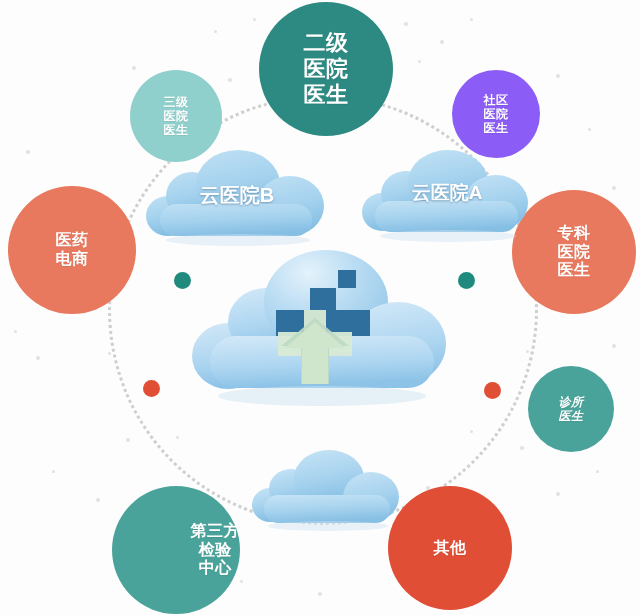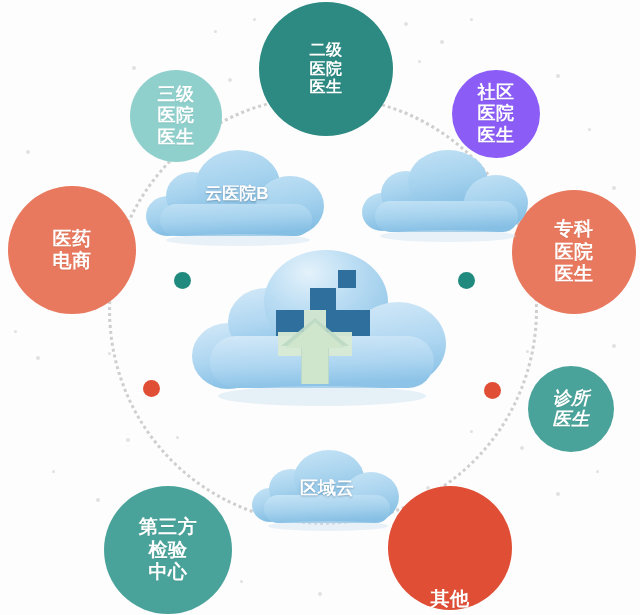--- a/index.html
+++ b/index.html
@@ -48,23 +48,23 @@
     letter-spacing: .5px;
     box-sizing: border-box;
   }
   .node .lbl {
     display: block;
     white-space: pre-line;
     text-shadow: 0 1px 1px rgba(0,0,0,.07);
   }
 
   
-  .sz-lg { font-size: 16px; }
-  .sz-md { font-size: 19px; }
-  .sz-sm { font-size: 18px; }
+  .sz-lg { font-size: 22px; }
+  .sz-md { font-size: 16px; }
+  .sz-sm { font-size: 12px; }
   .sz-xs { font-size: 13px; }
 
   
   .dot {
     position: absolute;
     border-radius: 50%;
   }
 
   
   .cloud {
@@ -162,27 +162,27 @@
 医院
 医生</span>
   </div>
 
 
   <div class="node sz-sm" style="left:528px;top:366px;width:86px;height:86px;background:#4aa39a;font-style:italic;">
     <span class="lbl">诊所
 医生</span>
   </div>
 
-  <div class="node sz-md" style="left:104px;top:486px;width:128px;height:128px;background:#4aa39a;">
+  <div class="node sz-md" style="left:112px;top:486px;width:128px;height:128px;background:#4aa39a;justify-content:flex-end;">
     <span class="lbl">第三方
 检验
 中心</span>
   </div>
 
-  <div class="node sz-md" style="left:388px;top:486px;width:124px;height:124px;background:#e04e35;align-items:flex-end;">
+  <div class="node sz-md" style="left:388px;top:486px;width:124px;height:124px;background:#e04e35;">
     <span class="lbl">其他</span>
   </div>
 
   <div class="cloud" style="left:146px;top:148px;width:182px;height:90px;">
     <svg width="182" height="90" viewBox="0 0 182 90">
       <defs>
         <linearGradient id="gB" x1="0" y1="0" x2="0.25" y2="1">
           <stop offset="0%" stop-color="#bfe0f4"></stop>
           <stop offset="55%" stop-color="#a5d2ee"></stop>
           <stop offset="100%" stop-color="#86bfe4"></stop>
@@ -190,41 +190,42 @@
       </defs>
       <g>
         <ellipse cx="22" cy="68" rx="22" ry="20" fill="url(#gB)"></ellipse>
         <ellipse cx="46" cy="48" rx="26" ry="24" fill="url(#gB)"></ellipse>
         <ellipse cx="92" cy="36" rx="42" ry="34" fill="url(#gB)"></ellipse>
         <ellipse cx="144" cy="58" rx="34" ry="30" fill="url(#gB)"></ellipse>
         <rect x="14" y="56" width="152" height="32" rx="16" fill="url(#gB)"></rect>
         <ellipse cx="92" cy="92" rx="72" ry="6" fill="#cfe3f2" opacity=".45"></ellipse>
       </g>
     </svg>
-    <div class="ctext" style="top:34px;font-size:17px;">云医院B</div>
+    <div class="ctext" style="top:34px;font-size:20px;">云医院B</div>
   </div>
 
   <div class="cloud" style="left:362px;top:148px;width:170px;height:86px;">
     <svg width="170" height="86" viewBox="0 0 170 86">
       <defs>
         <linearGradient id="gA" x1="0" y1="0" x2="0.25" y2="1">
           <stop offset="0%" stop-color="#c2e2f5"></stop>
           <stop offset="55%" stop-color="#a5d2ee"></stop>
           <stop offset="100%" stop-color="#86bfe4"></stop>
         </linearGradient>
       </defs>
       <g>
         <ellipse cx="20" cy="64" rx="20" ry="19" fill="url(#gA)"></ellipse>
         <ellipse cx="44" cy="46" rx="25" ry="23" fill="url(#gA)"></ellipse>
         <ellipse cx="86" cy="34" rx="40" ry="32" fill="url(#gA)"></ellipse>
         <ellipse cx="134" cy="55" rx="32" ry="28" fill="url(#gA)"></ellipse>
         <rect x="13" y="53" width="143" height="31" rx="15" fill="url(#gA)"></rect>
         <ellipse cx="86" cy="88" rx="68" ry="6" fill="#cfe3f2" opacity=".45"></ellipse>
       </g>
     </svg>
+    <div class="ctext" style="top:32px;font-size:19px;">云医院A</div>
   </div>
 
   <div class="cloud" style="left:192px;top:244px;width:256px;height:172px;">
     <svg width="256" height="172" viewBox="0 0 256 172">
       <defs>
         <radialGradient id="gC" cx="0.36" cy="0.22" r="0.92">
           <stop offset="0%" stop-color="#e4f2fb"></stop>
           <stop offset="40%" stop-color="#bbddf3"></stop>
           <stop offset="100%" stop-color="#8ac2e6"></stop>
         </radialGradient>
@@ -264,16 +265,15 @@
       </defs>
       <g>
         <ellipse cx="18" cy="57" rx="18" ry="17" fill="url(#gR)"></ellipse>
         <ellipse cx="39" cy="41" rx="22" ry="20" fill="url(#gR)"></ellipse>
         <ellipse cx="77" cy="30" rx="35" ry="28" fill="url(#gR)"></ellipse>
         <ellipse cx="119" cy="49" rx="28" ry="25" fill="url(#gR)"></ellipse>
         <rect x="12" y="47" width="126" height="28" rx="14" fill="url(#gR)"></rect>
         <ellipse cx="76" cy="78" rx="60" ry="5" fill="#cfe3f2" opacity=".45"></ellipse>
       </g>
     </svg>
-    <div class="ctext" style="top:28px;font-size:18px;">区域云</div>
   </div>
 
 </div>
 
 </body></html>

